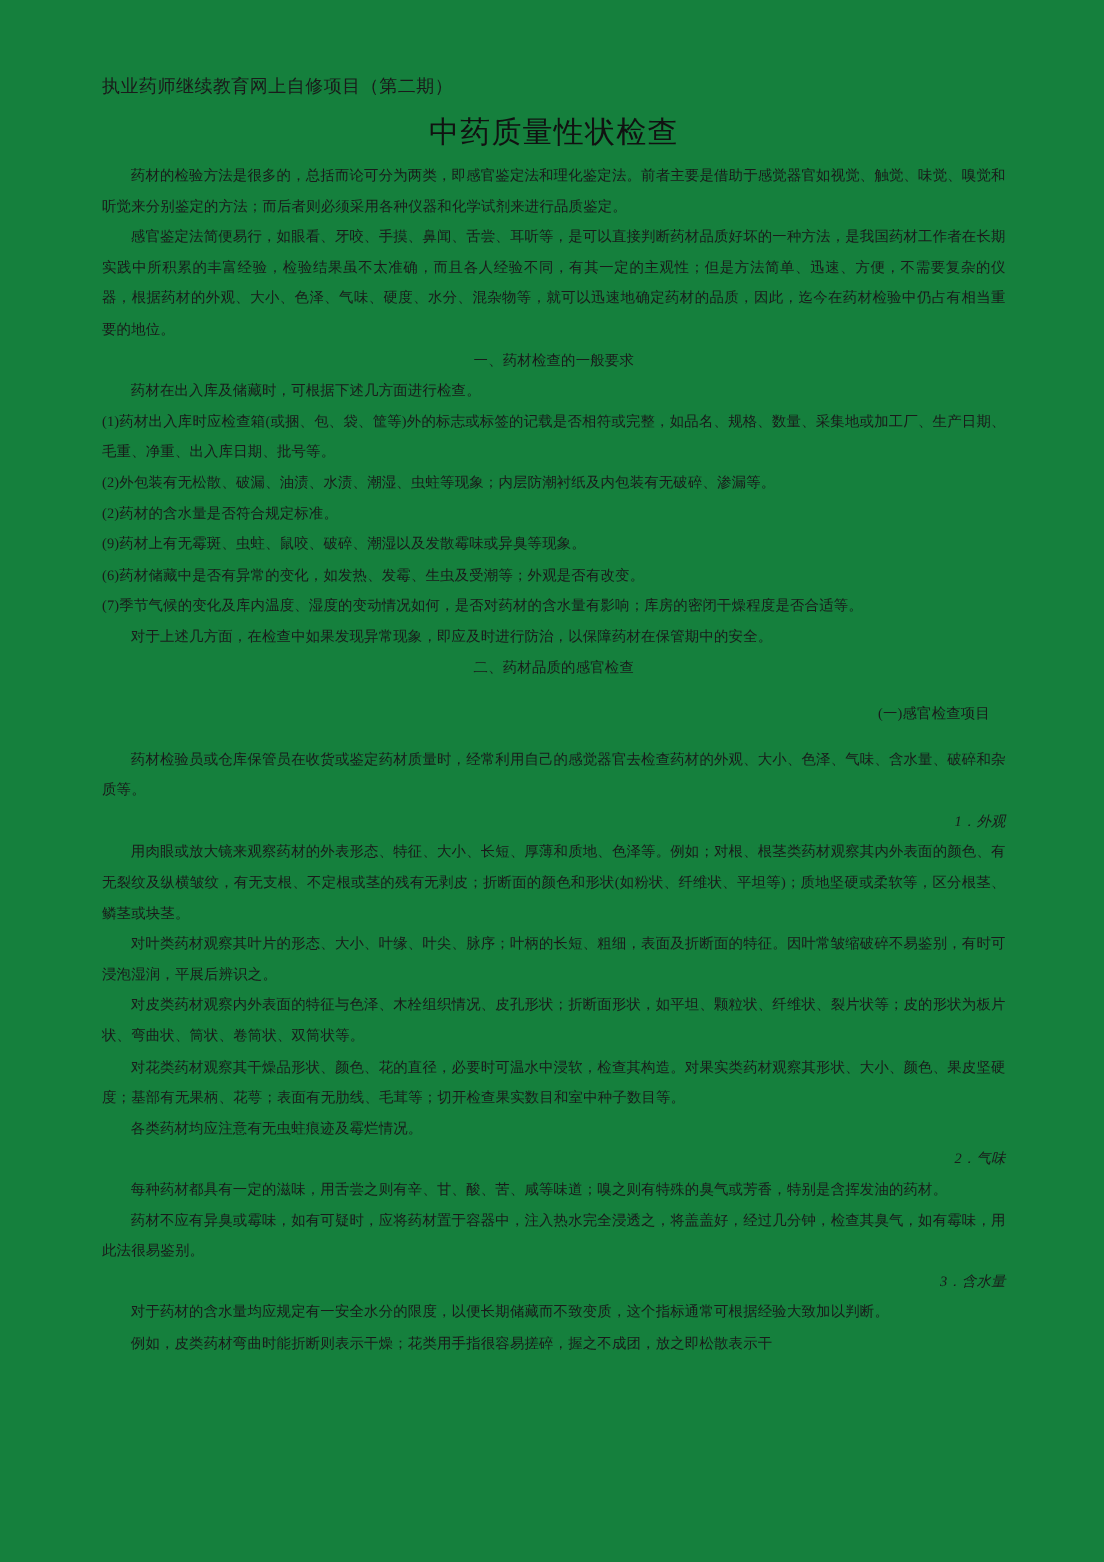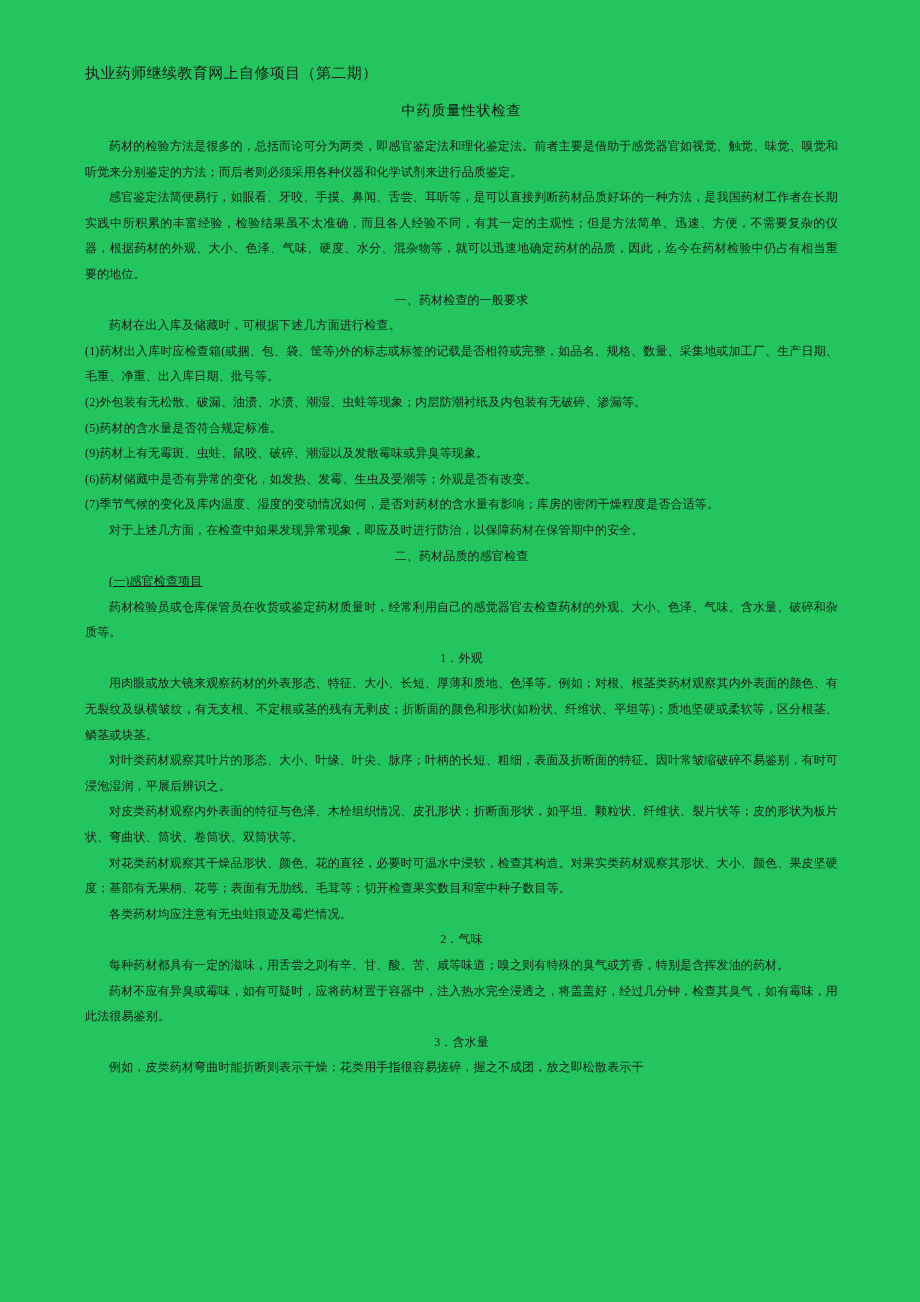--- a/index.html
+++ b/index.html
@@ -13,32 +13,32 @@
     font-family: "Liberation Serif", "DejaVu Serif", serif;
     color: #1a1a1a;
     -webkit-font-smoothing: none;
   }
   .page {
     position: relative;
     width: 920px;
     height: 1302px;
     box-sizing: border-box;
     padding: 60px 82px 0 85px;
-    background: #22c55e;
+    background: #15803d;
   }
   .doc-header {
     font-size: 15px;
     line-height: 26px;
     letter-spacing: 0.4px;
     color: #1a1a1a;
     margin: 0 0 8px 0;
   }
   .doc-title {
     text-align: center;
-    font-size: 14px;
+    font-size: 25px;
     line-height: 34px;
     letter-spacing: 1px;
     font-weight: normal;
     color: #111111;
     margin: 0 0 6px 0;
   }
   .body-block {
     font-size: 12px;
     line-height: 25.6px;
     text-align: justify;
@@ -57,61 +57,62 @@
     text-indent: 0;
     text-align: justify;
     text-justify: inter-ideograph;
   }
   p.heading {
     margin: 0;
     text-indent: 0;
     text-align: center;
   }
   p.subheading {
-    margin: 0;
+    margin: 13px;
     text-indent: 2em;
-    text-align: left;
-    text-decoration: underline;
+    text-align: right;
   }
   p.numheading {
     margin: 0;
     text-indent: 0;
-    text-align: center;
+    text-align: right;
+    font-style: italic;
   }
 </style>
 </head>
 <body>
 
 <div class="page">
 
   <div class="doc-header">执业药师继续教育网上自修项目（第二期）</div>
 
   <h1 class="doc-title">中药质量性状检查</h1>
 
   <div class="body-block" id="body-block">
       <p class="para">药材的检验方法是很多的，总括而论可分为两类，即感官鉴定法和理化鉴定法。前者主要是借助于感觉器官如视觉、触觉、味觉、嗅觉和听觉来分别鉴定的方法；而后者则必须采用各种仪器和化学试剂来进行品质鉴定。</p>
       <p class="para">感官鉴定法简便易行，如眼看、牙咬、手摸、鼻闻、舌尝、耳听等，是可以直接判断药材品质好坏的一种方法，是我国药材工作者在长期实践中所积累的丰富经验，检验结果虽不太准确，而且各人经验不同，有其一定的主观性；但是方法简单、迅速、方便，不需要复杂的仪器，根据药材的外观、大小、色泽、气味、硬度、水分、混杂物等，就可以迅速地确定药材的品质，因此，迄今在药材检验中仍占有相当重要的地位。</p>
       <p class="heading">一、药材检查的一般要求</p>
       <p class="para">药材在出入库及储藏时，可根据下述几方面进行检查。</p>
       <p class="flush">(1)药材出入库时应检查箱(或捆、包、袋、筐等)外的标志或标签的记载是否相符或完整，如品名、规格、数量、采集地或加工厂、生产日期、毛重、净重、出入库日期、批号等。</p>
       <p class="flush">(2)外包装有无松散、破漏、油渍、水渍、潮湿、虫蛀等现象；内层防潮衬纸及内包装有无破碎、渗漏等。</p>
-      <p class="flush">(5)药材的含水量是否符合规定标准。</p>
+      <p class="flush">(2)药材的含水量是否符合规定标准。</p>
       <p class="flush">(9)药材上有无霉斑、虫蛀、鼠咬、破碎、潮湿以及发散霉味或异臭等现象。</p>
       <p class="flush">(6)药材储藏中是否有异常的变化，如发热、发霉、生虫及受潮等；外观是否有改变。</p>
       <p class="flush">(7)季节气候的变化及库内温度、湿度的变动情况如何，是否对药材的含水量有影响；库房的密闭干燥程度是否合适等。</p>
       <p class="para">对于上述几方面，在检查中如果发现异常现象，即应及时进行防治，以保障药材在保管期中的安全。</p>
       <p class="heading">二、药材品质的感官检查</p>
       <p class="subheading">(一)感官检查项目</p>
       <p class="para">药材检验员或仓库保管员在收货或鉴定药材质量时，经常利用自己的感觉器官去检查药材的外观、大小、色泽、气味、含水量、破碎和杂质等。</p>
       <p class="numheading">1．外观</p>
       <p class="para">用肉眼或放大镜来观察药材的外表形态、特征、大小、长短、厚薄和质地、色泽等。例如；对根、根茎类药材观察其内外表面的颜色、有无裂纹及纵横皱纹，有无支根、不定根或茎的残有无剥皮；折断面的颜色和形状(如粉状、纤维状、平坦等)；质地坚硬或柔软等，区分根茎、鳞茎或块茎。</p>
       <p class="para">对叶类药材观察其叶片的形态、大小、叶缘、叶尖、脉序；叶柄的长短、粗细，表面及折断面的特征。因叶常皱缩破碎不易鉴别，有时可浸泡湿润，平展后辨识之。</p>
       <p class="para">对皮类药材观察内外表面的特征与色泽、木栓组织情况、皮孔形状；折断面形状，如平坦、颗粒状、纤维状、裂片状等；皮的形状为板片状、弯曲状、筒状、卷筒状、双筒状等。</p>
       <p class="para">对花类药材观察其干燥品形状、颜色、花的直径，必要时可温水中浸软，检查其构造。对果实类药材观察其形状、大小、颜色、果皮坚硬度；基部有无果柄、花萼；表面有无肋线、毛茸等；切开检查果实数目和室中种子数目等。</p>
       <p class="para">各类药材均应注意有无虫蛀痕迹及霉烂情况。</p>
       <p class="numheading">2．气味</p>
       <p class="para">每种药材都具有一定的滋味，用舌尝之则有辛、甘、酸、苦、咸等味道；嗅之则有特殊的臭气或芳香，特别是含挥发油的药材。</p>
       <p class="para">药材不应有异臭或霉味，如有可疑时，应将药材置于容器中，注入热水完全浸透之，将盖盖好，经过几分钟，检查其臭气，如有霉味，用此法很易鉴别。</p>
       <p class="numheading">3．含水量</p>
+      <p class="para">对于药材的含水量均应规定有一安全水分的限度，以便长期储藏而不致变质，这个指标通常可根据经验大致加以判断。</p>
       <p class="para">例如，皮类药材弯曲时能折断则表示干燥；花类用手指很容易搓碎，握之不成团，放之即松散表示干</p>
     </div>
 
 </div>
 
 </body></html>

